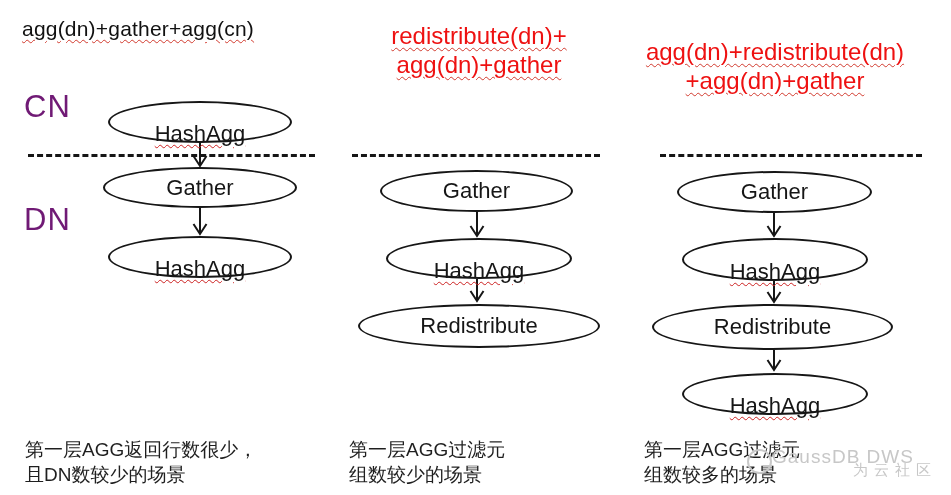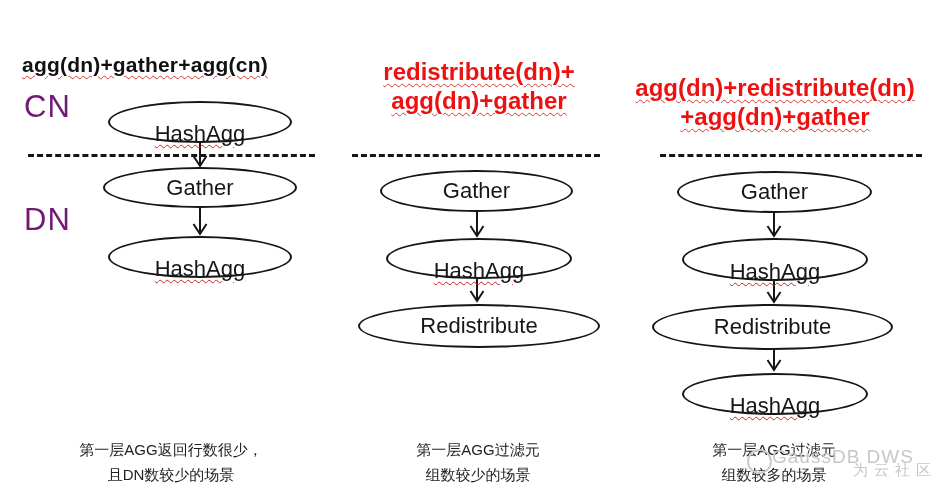--- a/index.html
+++ b/index.html
@@ -1,20 +1,20 @@
 <!DOCTYPE html>
 <html><head>
 <meta charset="utf-8">
 <style>
   html,body{margin:0;padding:0;background:#ffffff;}
   #canvas{
     position:relative;width:951px;height:495px;background:#ffffff;
     font-family:"Liberation Sans","DejaVu Sans",sans-serif;overflow:hidden;
   }
-  .hdr{position:absolute;font-weight:700;white-space:nowrap;margin-top:36px;}
+  .hdr{position:absolute;font-weight:400;white-space:nowrap;}
   .hdr .ln{
     text-decoration-line:underline;text-decoration-style:wavy;
     text-decoration-color:#d23b2f;text-decoration-thickness:1px;
     text-underline-offset:3px;
   }
   .hdr-black{color:#111111;font-size:21px;letter-spacing:.2px;}
   .hdr-red{color:#ee1111;font-size:24px;text-align:center;line-height:29px;}
   .zone-label{position:absolute;color:#701a75;font-size:31px;letter-spacing:1px;}
   .dash{position:absolute;top:154px;height:0;border-top:3px dashed #161616;}
   .node{
@@ -23,22 +23,22 @@
     z-index:2;box-sizing:border-box;
   }
   .node span{font-size:22px;color:#161616;}
   .node span.wavy{
     text-decoration-line:underline;text-decoration-style:wavy;
     text-decoration-color:#cc2222;text-decoration-thickness:1px;
     text-underline-offset:3px;
     margin-top:24px;
   }
   .caption{
-    position:absolute;top:437px;text-align:center;color:#1f1f1f;
-    font-size:15px;line-height:25px;z-index:3;
+    position:absolute;top:437px;color:#1f1f1f;
+    font-size:19px;line-height:25px;z-index:3;
   }
   #arrows{position:absolute;left:0;top:0;z-index:1;}
   .wm{position:absolute;color:#c7c7c7;z-index:4;}
   #wm-icon{
     position:absolute;left:747px;top:449px;width:21px;height:21px;
     border:2px solid #c9c9c9;border-radius:50%;z-index:4;background:transparent;
   }
   #wm-line1{left:772px;top:446px;font-size:19px;letter-spacing:1px;white-space:nowrap;}
   #wm-line2{left:853px;top:461px;font-size:15px;letter-spacing:6px;white-space:nowrap;font-family:Liberation Serif, serif;}
 </style>

